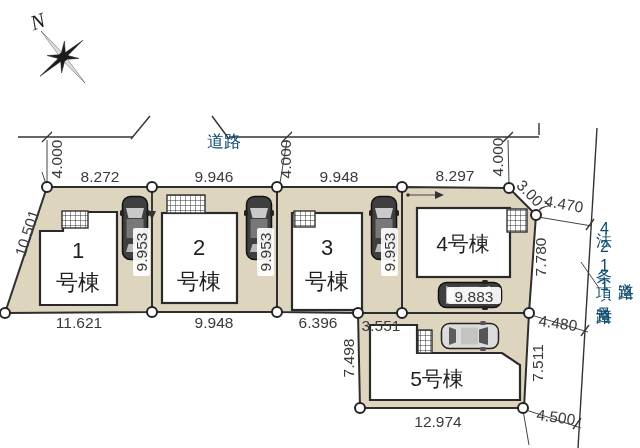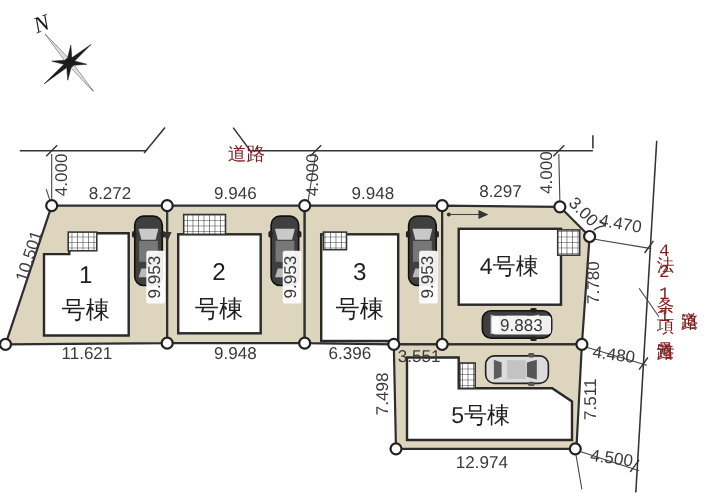--- a/index.html
+++ b/index.html
@@ -11,21 +11,21 @@
   .lotnum-sm{font:21px "Liberation Sans",sans-serif;fill:#1f1f1f;text-anchor:middle;dominant-baseline:central;}
   .north-n{font:italic 21px "Liberation Serif",serif;fill:#1a1a1a;text-anchor:middle;}
   .parcel{fill:#ded5bf;stroke:#2e2e2e;stroke-width:2;stroke-linejoin:round;}
   .building{fill:#ffffff;stroke:#2a2a2a;stroke-width:2.2;stroke-linejoin:miter;}
   .porch{fill:url(#gridpat);stroke:#333;stroke-width:1.4;}
   .node{fill:#ffffff;stroke:#222;stroke-width:2;}
   .roadline{stroke:#333;stroke-width:1.4;fill:none;}
   .thin{stroke:#444;stroke-width:1;fill:none;}
   .tick{stroke:#333;stroke-width:1.3;}
   .labelbg{fill:#ffffff;opacity:.92;}
-  .htext{position:absolute;color:#7f1d1d;font-family:Liberation Mono, monospace;}
+  .htext{position:absolute;color:#0c4a6e;font-family:Liberation Sans, sans-serif;}
   #road-top-text{left:139px;top:132px;width:170px;text-align:center;font-size:17px;line-height:19px;}
   .vtext{writing-mode:vertical-rl;text-orientation:upright;font-size:16px;letter-spacing:1px;line-height:20px;}
   #road-right-main{left:594px;top:219px;height:185px;}
   #road-right-sub{left:616px;top:271px;height:60px;}
 </style>
 </head>
 <body>
 
 <div class="stage">
 

